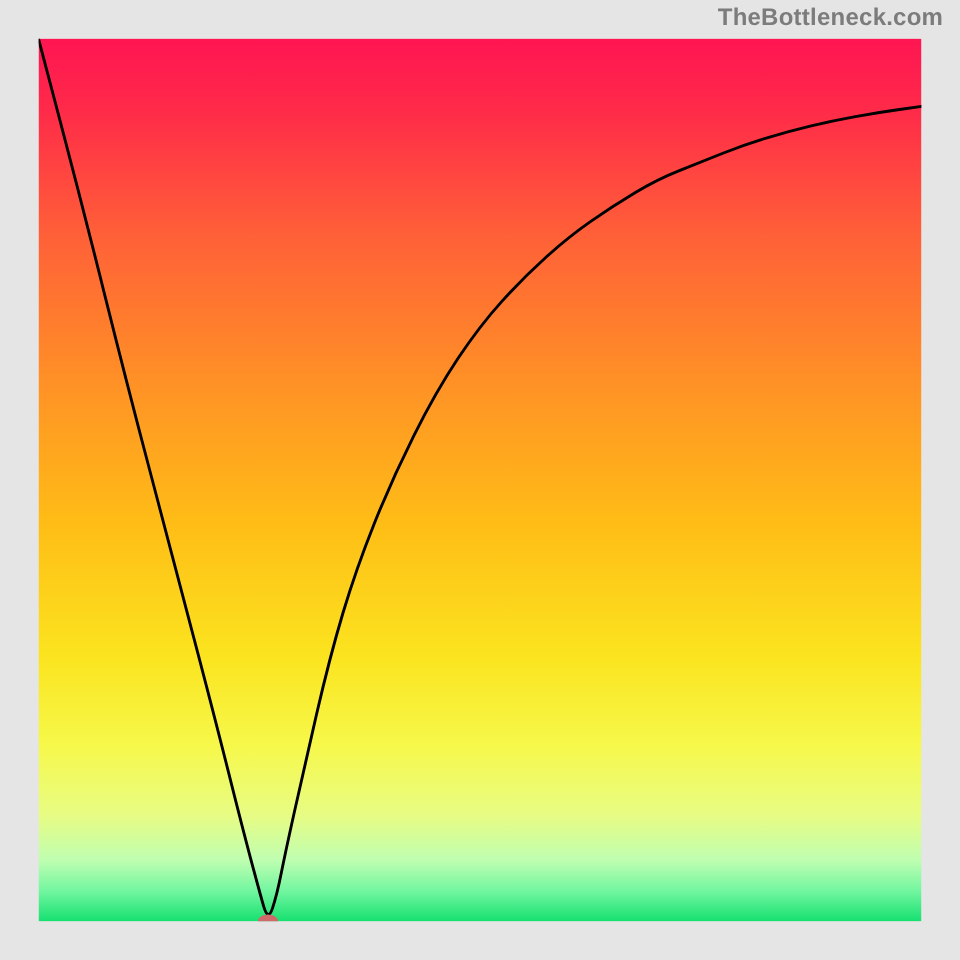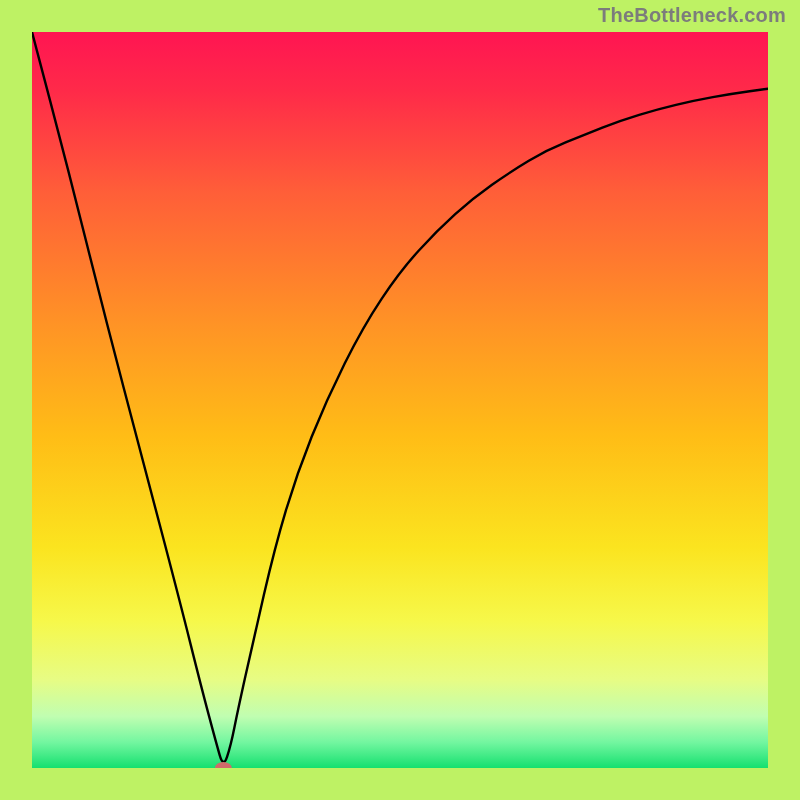--- a/index.html
+++ b/index.html
@@ -8,21 +8,21 @@
     width: 800px;
     height: 800px;
     background: #000;
     overflow: hidden;
     font-family: Arial, Helvetica, sans-serif;
   }
   .frame {
     position: relative;
     width: 800px;
     height: 800px;
-    background: #bef264;
+    background: #e5e5e5;
   }
   .plot-area {
     position: absolute;
     left: 32px;
     top: 32px;
     width: 736px;
     height: 736px;
     overflow: hidden;
   }
   .attribution {

